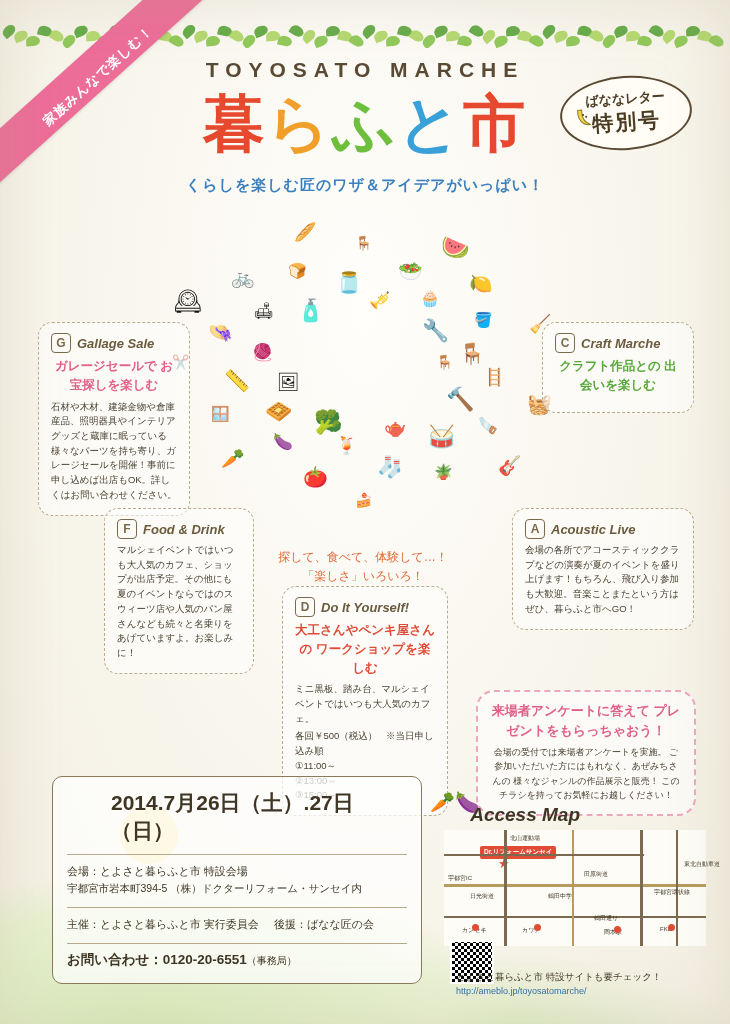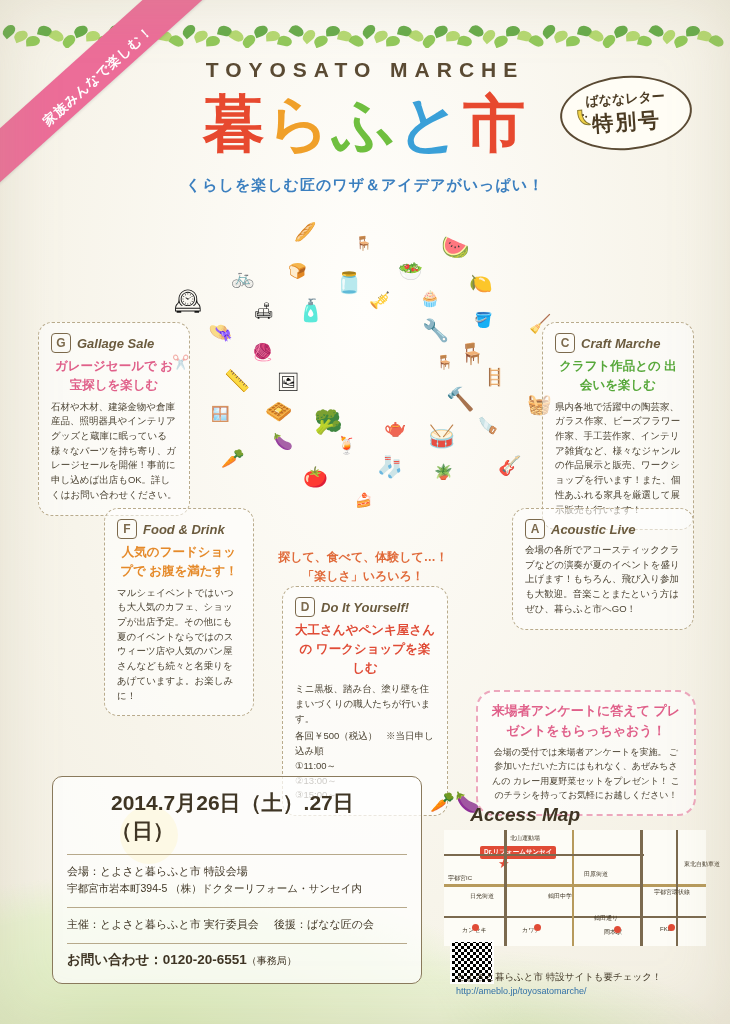--- a/index.html
+++ b/index.html
@@ -109,21 +109,21 @@
   .orange { color:#e58a2a; } .red { color:#e04b36; }
 
   #box-garage { left:38px; top:322px; width:152px; }
   #box-craft  { right:36px; top:322px; width:152px; }
   #box-food   { left:104px; top:508px; width:150px; }
   #box-live   { right:36px; top:508px; width:182px; }
   #box-diy    { left:282px; top:586px; width:166px; }
 
   .center-note {
     position:absolute; left:268px; top:548px; width:190px;
-    text-align:center; font-size:12px; font-weight:bold; color:#e06a3a; line-height:1.6;
+    text-align:center; font-size:12px; font-weight:normal; color:#e06a3a; line-height:1.6;
   }
   .shoplist {
     position:absolute; left:80px; top:664px; width:196px;
     font-size:8.5px; color:#4b4333; line-height:1.5;
   }
   
   .survey {
     position:absolute; right:34px; top:690px; width:220px;
     border:2px dashed #eda7bd; border-radius:18px;
     background:rgba(255,255,255,.6);
@@ -327,67 +327,64 @@
     <div class="box-body">石材や木材、建築金物や倉庫産品、照明器具やインテリアグッズと蔵庫に眠っている様々なパーツを持ち寄り、ガレージセールを開催！事前に申し込めば出店もOK。詳しくはお問い合わせください。</div>
   </div>
 
   <div class="box" id="box-craft">
     <div class="box-head">
       <div class="box-letter">C</div>
       <div class="box-en">Craft Marche</div>
     </div>
     <div class="box-ja green">クラフト作品との
 出会いを楽しむ</div>
-    <div class="box-body">県内各地で活躍中の陶芸家、ガラス作家、ビーズフラワー作家、手工芸作家、インテリア雑貨など、様々なジャンルの作品展示と販売、ワークショップを行います！また、個性あふれる家具を厳選して展示販売も行います！</div>
   </div>
 
   <div class="box" id="box-food">
     <div class="box-head">
       <div class="box-letter">F</div>
       <div class="box-en">Food &amp; Drink</div>
     </div>
-    <div class="box-ja orange">人気のフードショップで
-お腹を満たす！</div>
     <div class="box-body">マルシェイベントではいつも大人気のカフェ、ショップが出店予定。その他にも夏のイベントならではのスウィーツ店や人気のパン屋さんなども続々と名乗りをあげていますよ。お楽しみに！</div>
   </div>
 
   <div class="box" id="box-live">
     <div class="box-head">
       <div class="box-letter">A</div>
       <div class="box-en">Acoustic Live</div>
     </div>
     <div class="box-body">会場の各所でアコースティッククラブなどの演奏が夏のイベントを盛り上げます！もちろん、飛び入り参加も大歓迎。音楽ことまたという方はぜひ、暮らふと市へGO！</div>
   </div>
 
   <div class="box" id="box-diy">
     <div class="box-head">
       <div class="box-letter">D</div>
       <div class="box-en">Do It Yourself!</div>
     </div>
     <div class="box-ja red">大工さんやペンキ屋さんの
 ワークショップを楽しむ</div>
-    <div class="box-body">ミニ黒板、踏み台、塗り壁を住まいづくりの職人たちが行います。</div>
+    <div class="box-body">ミニ黒板、踏み台、マルシェイベントではいつも大人気のカフェ。</div>
     <div class="box-body" style="margin-top:3px;">
       <span>各回￥500（税込）</span>
       <span style="margin-left:6px;">※当日申し込み順</span>
     </div>
     <div class="box-body">①11:00～</div>
     <div class="box-body">②13:00～</div>
     <div class="box-body">③15:00～</div>
   </div>
 
   <div class="center-note">探して、食べて、体験して…！
 「楽しさ」いろいろ！</div>
 
   <div class="survey">
     <div class="head">来場者アンケートに答えて
 プレゼントをもらっちゃおう！</div>
     <div class="body">会場の受付では来場者アンケートを実施。
 ご参加いただいた方にはもれなく、あぜみちさんの
-カレー用夏野菜セットをプレゼント！
+様々なジャンルの作品展示と販売！
 このチラシを持ってお気軽にお越しください！</div>
   </div>
 
   <div class="hill"></div>
   <div class="sun"></div>
   <div class="bottom-veg">🥕🍆</div>
 
   <div class="info">
     <div class="date">2014.7月26日（土）.27日（日）</div>
     <hr>

